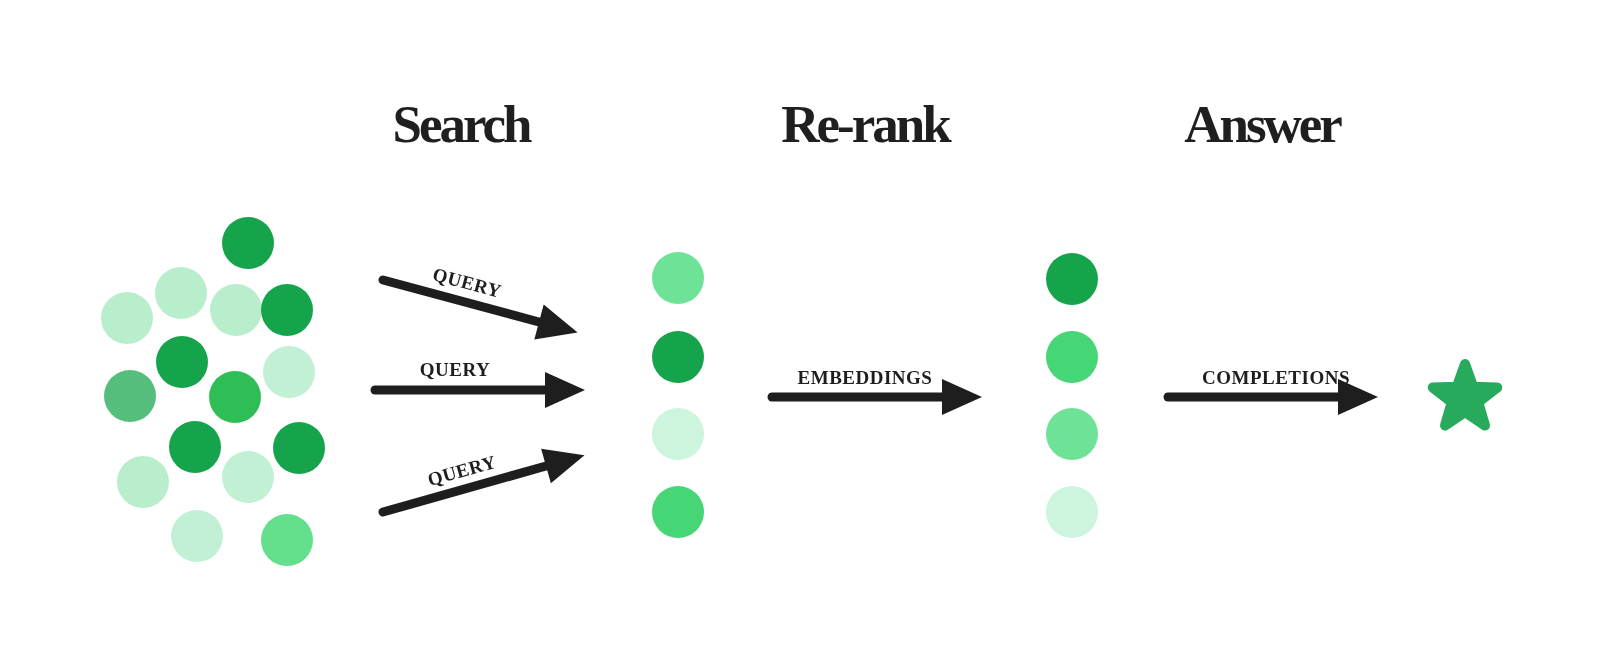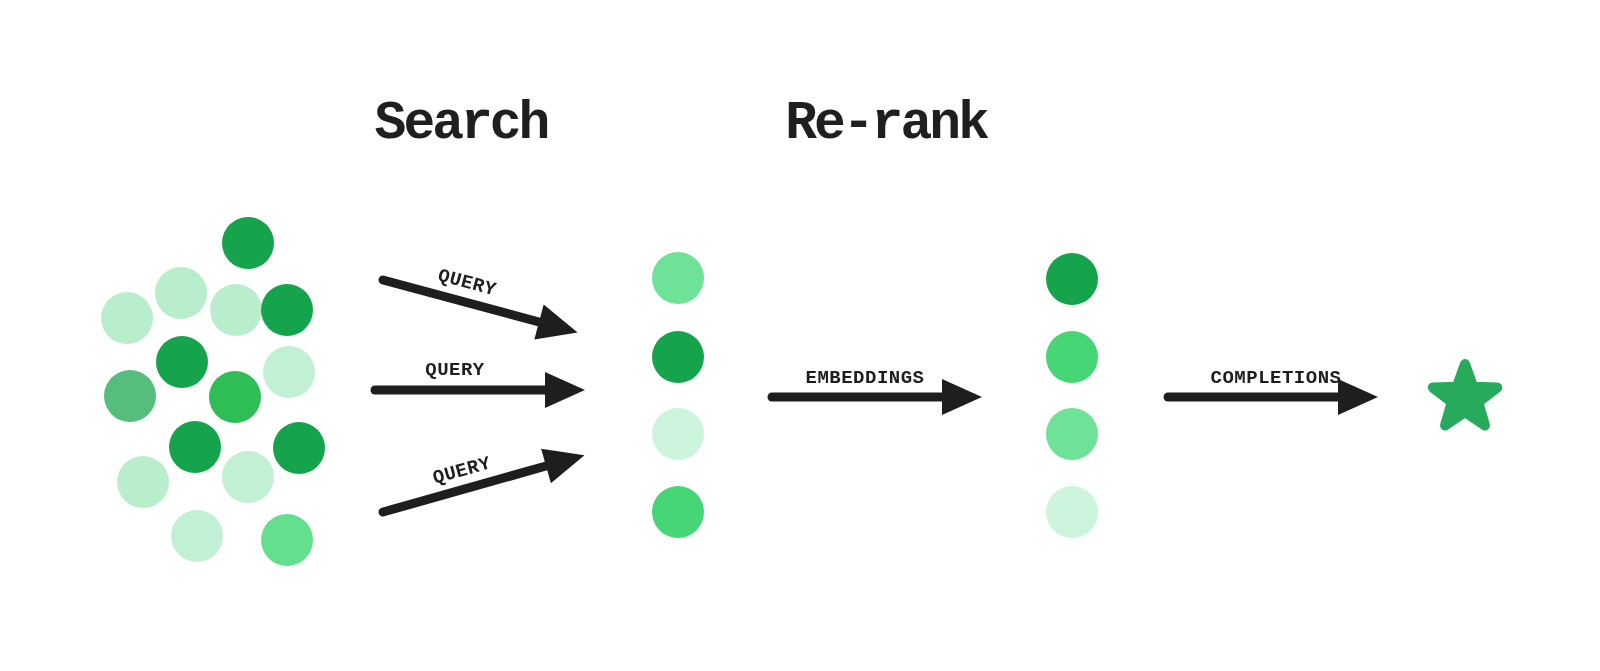--- a/index.html
+++ b/index.html
@@ -1,26 +1,26 @@
 <!DOCTYPE html>
 <html><head>
 <meta charset="utf-8">
 <style>
   html,body { margin:0; padding:0; background:#ffffff; }
   .canvas {
     position:relative; width:1600px; height:671px; background:#ffffff;
-    overflow:hidden; font-family:Liberation Mono, monospace;
+    overflow:hidden; font-family:Liberation Serif, serif;
   }
   .stage-title {
     position:absolute; transform:translate(-50%,-50%);
     font-weight:bold; font-size:53px; letter-spacing:-3px; color:#1f1f1f;
     white-space:nowrap;
   }
   .title-search { left:461px; top:124px; }
-  .title-rerank { left:865px; top:124px;margin-left:21px; }
+  .title-rerank { left:865px; top:124px; }
   .title-answer { left:1262px; top:124px; }
 
   .dots-layer { position:absolute; left:0; top:0; width:100%; height:100%; }
   .dot { position:absolute; border-radius:50%; }
 
   .arrows-svg { position:absolute; left:0; top:0; }
 
   .arrow-label {
     position:absolute; transform:translate(-50%,-50%);
     font-weight:bold; font-size:19px; letter-spacing:0.5px; color:#1e1e1e;
@@ -32,20 +32,21 @@
   .lbl-emb  { left:865px;  top:378px;text-align:center; }
   .lbl-comp { left:1260px; top:378px;margin-left:16px; }
 </style>
 </head>
 <body>
 
 <div class="canvas">
 
   <div class="stage-title title-search">Search</div>
   <div class="stage-title title-rerank">Re-rank</div>
+  <div class="stage-title title-answer">Answer</div>
 
   <div class="dots-layer">
       <div class="dot" style="left: 222px; top: 217px; height: 52px; width: 52px; background: rgb(21, 164, 75);"></div>
       <div class="dot" style="left: 155px; top: 267px; height: 52px; width: 52px; background: rgb(184, 238, 204);"></div>
       <div class="dot" style="left: 101px; top: 292px; height: 52px; width: 52px; background: rgb(184, 238, 204);"></div>
       <div class="dot" style="left: 210px; top: 284px; height: 52px; width: 52px; background: rgb(184, 238, 204);"></div>
       <div class="dot" style="left: 261px; top: 284px; height: 52px; width: 52px; background: rgb(21, 164, 75);"></div>
       <div class="dot" style="left: 156px; top: 336px; height: 52px; width: 52px; background: rgb(21, 164, 75);"></div>
       <div class="dot" style="left: 104px; top: 370px; height: 52px; width: 52px; background: rgb(86, 190, 124);"></div>
       <div class="dot" style="left: 209px; top: 371px; height: 52px; width: 52px; background: rgb(47, 190, 85);"></div>

